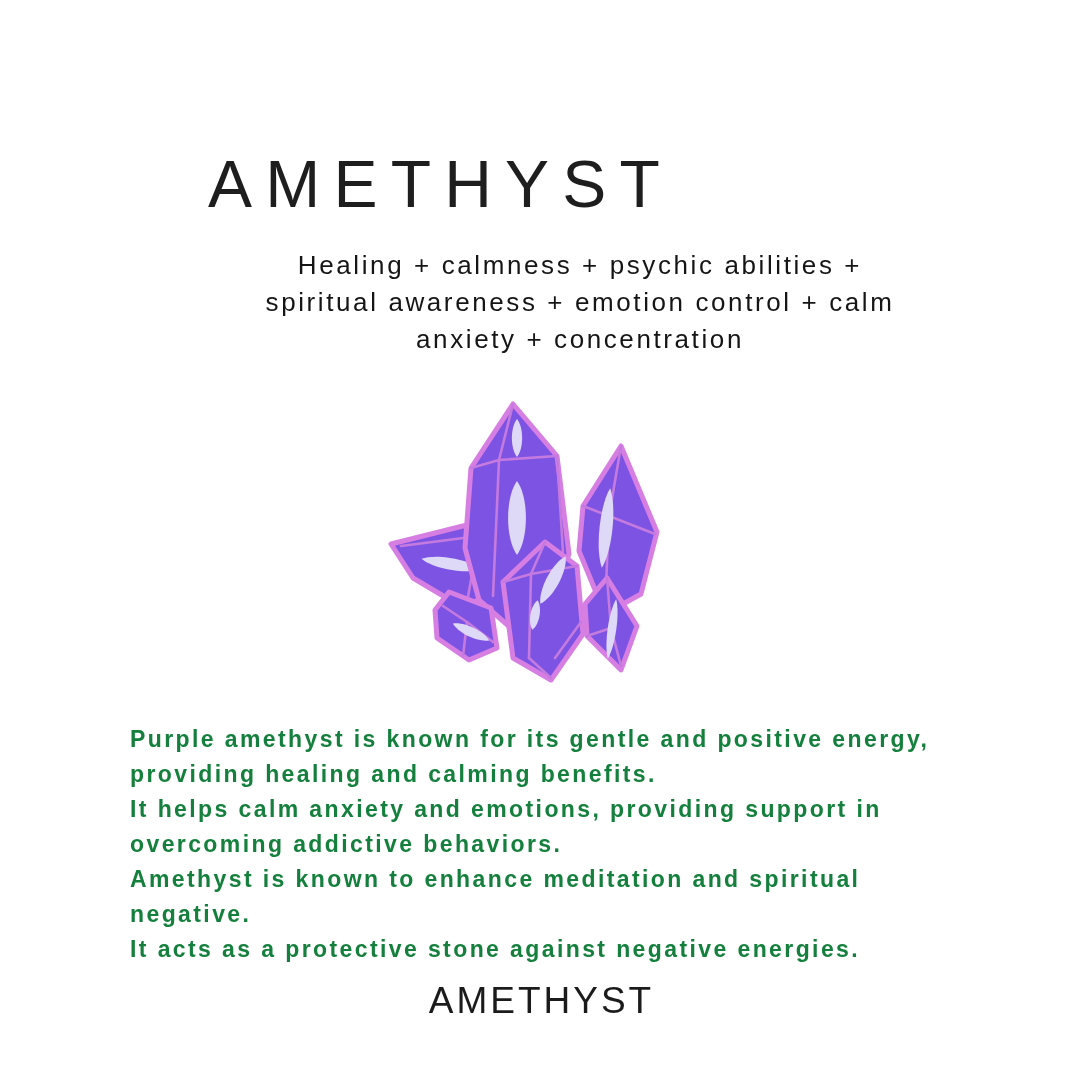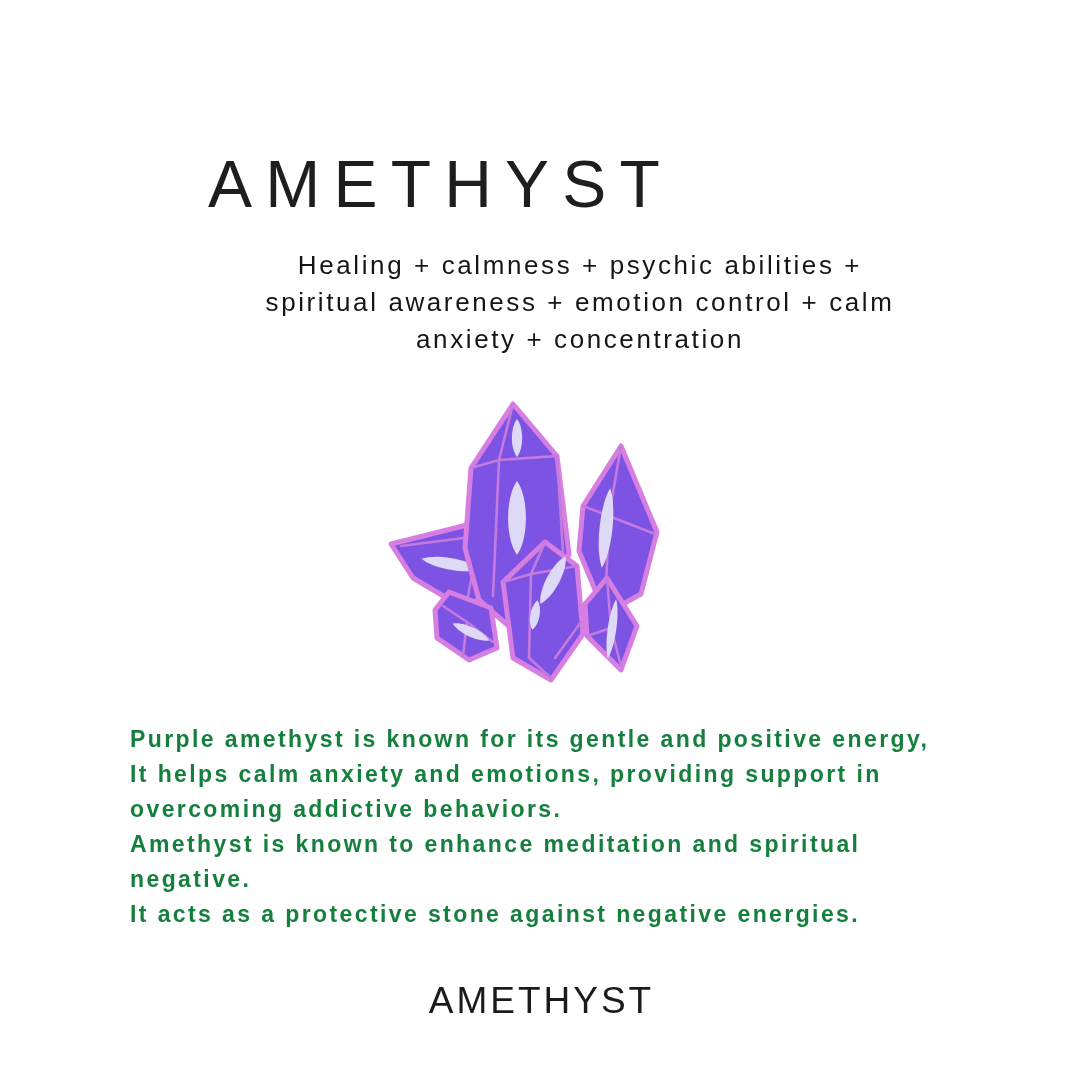--- a/index.html
+++ b/index.html
@@ -149,20 +149,21 @@
         <polyline class="crystal-facet" points="198,226 172,262" stroke="#c47adf"></polyline>
         <path class="crystal-lens" d="M0,-1 C0.36,-0.55 0.36,0.55 0,1 C-0.36,0.55 -0.36,-0.55 0,-1 Z" transform="translate(170,184) rotate(28) scale(24,27)" fill="#ded9f7"></path>
         <path class="crystal-lens" d="M0,-1 C0.36,-0.55 0.36,0.55 0,1 C-0.36,0.55 -0.36,-0.55 0,-1 Z" transform="translate(152,219) rotate(10) scale(17,15)" fill="#ded9f7"></path>
       </g>
 
     </svg>
   </div>
 
   <div class="body-text">
     <div class="line">Purple amethyst is known for its gentle and positive energy,</div>
+    <div class="line">providing healing and calming benefits.</div>
     <div class="line">It helps calm anxiety and emotions, providing support in</div>
     <div class="line">overcoming addictive behaviors.</div>
     <div class="line">Amethyst is known to enhance meditation and spiritual</div>
     <div class="line">negative.</div>
     <div class="line">It acts as a protective stone against negative energies.</div>
   </div>
 
   <div class="brand">AMETHYST</div>
 
 </div>

